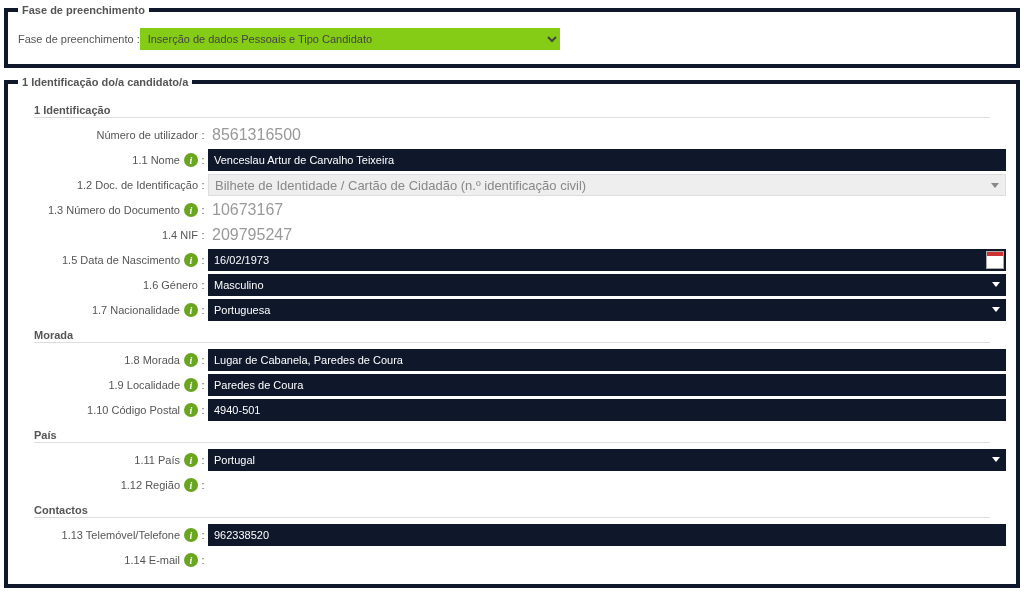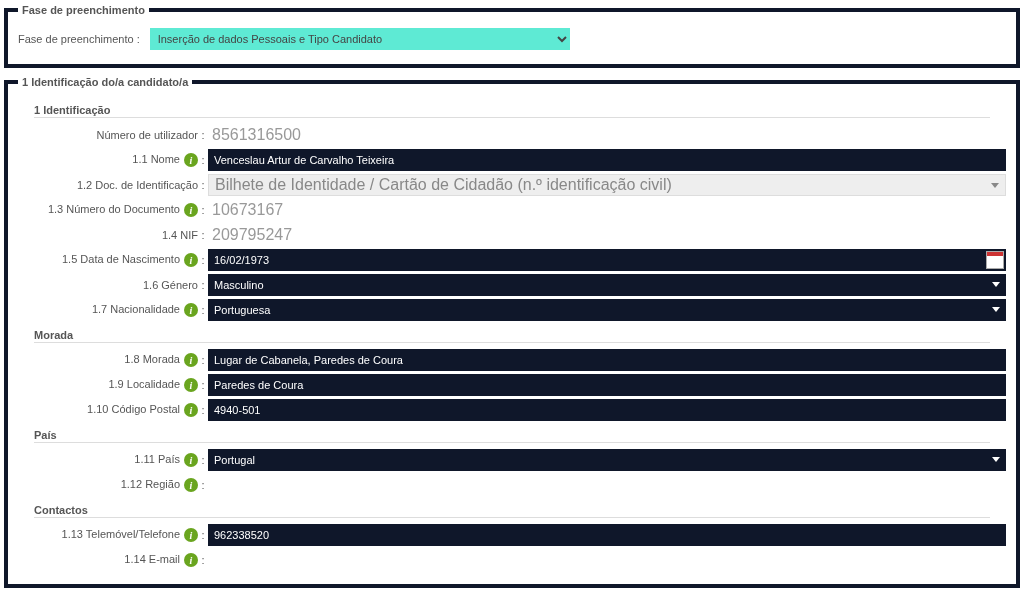--- a/index.html
+++ b/index.html
@@ -1,29 +1,29 @@
 <!DOCTYPE html>
 <html><head>
 <meta charset="utf-8">
 <style>
 *{box-sizing:border-box;margin:0;padding:0}
 body{font-family:Verdana,Arial,sans-serif;font-size:11px;color:#555;background:#fff;padding:4px}
 fieldset{border:4px solid #0f172a;margin-bottom:8px;padding:8px 10px 10px}
 legend{padding:0 4px;font-size:11px;color:#555;font-weight:bold}
-.phase-row{display:flex;align-items:center;gap:10px;padding:4px 0}
+.phase-row{display:flex;align-items:center;gap:0;padding:4px 0}
 .phase-label{font-size:11px;color:#555}
-.phase-select{width:420px;height:22px;border:none;background:#5eead4;font-size:11px;color:#444;padding:2px 4px}
+.phase-select{width:420px;height:22px;border:none;background:#84cc16;font-size:11px;color:#444;padding:2px 4px}
 .sect-header{font-weight:bold;font-size:11px;color:#555;border-bottom:1px solid #ddd;margin:8px 16px 6px;padding-bottom:1px}
 .row{display:flex;align-items:center;min-height:22px;margin:3px 0}
-.lbl{width:180px;text-align:right;color:#555;font-size:11px;display:flex;justify-content:flex-end;gap:4px}
+.lbl{width:180px;text-align:right;color:#555;font-size:11px;display:flex;justify-content:flex-end;align-items:center;gap:4px}
 .info{display:inline-flex;width:14px;height:14px;border-radius:50%;background:#6aa51f;color:#fff;font-weight:bold;font-size:10px;align-items:center;justify-content:center;font-family:Georgia,serif;font-style:italic}
 .colon{width:10px;text-align:center;color:#555}
 .val{flex:1;position:relative}
 .ro{color:#999;font-size:16px;padding:2px 4px}
-.grey-select{width:100%;height:22px;background:#eee;color:#888;border:1px solid #ddd;font-size:16px;padding:0 18px 0 6px;position:relative;display:flex;align-items:center}
+.grey-select{width:100%;height:22px;background:#eee;color:#888;border:1px solid #ddd;font-size:13px;padding:0 18px 0 6px;position:relative;display:flex;align-items:center}
 .grey-select::after{content:"";position:absolute;right:6px;top:8px;border-left:4px solid transparent;border-right:4px solid transparent;border-top:5px solid #888}
 .green-input{width:100%;height:22px;background:#0f172a;color:#fff;border:none;font-size:11px;padding:0 6px;display:flex;align-items:center;position:relative}
 .green-input.select::after{content:"";position:absolute;right:6px;top:8px;border-left:4px solid transparent;border-right:4px solid transparent;border-top:5px solid #fff}
 .cal{position:absolute;right:2px;top:2px;width:18px;height:18px;background:#fff;border:1px solid #aaa;font-size:10px;display:flex;align-items:center;justify-content:center;color:#c00}
 .cal::before{content:"";position:absolute;top:0;left:0;right:0;height:4px;background:#c33}
 </style>
 </head>
 <body>
 
 <fieldset>

